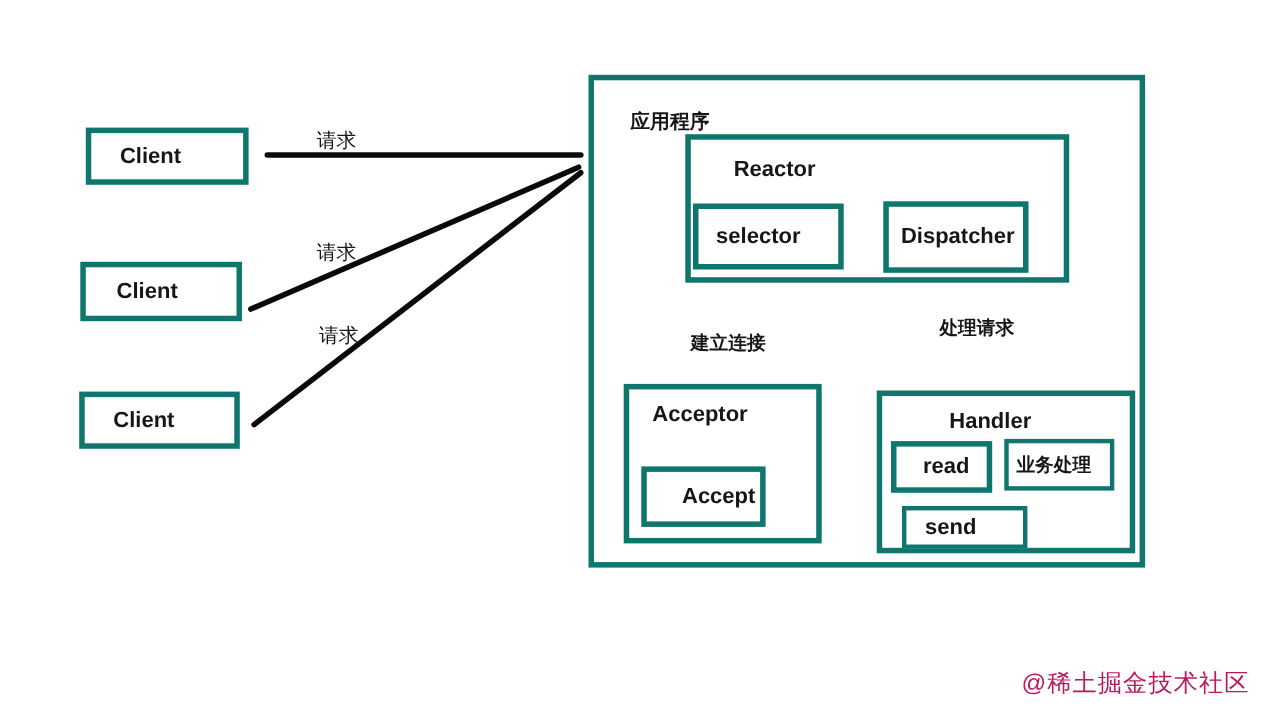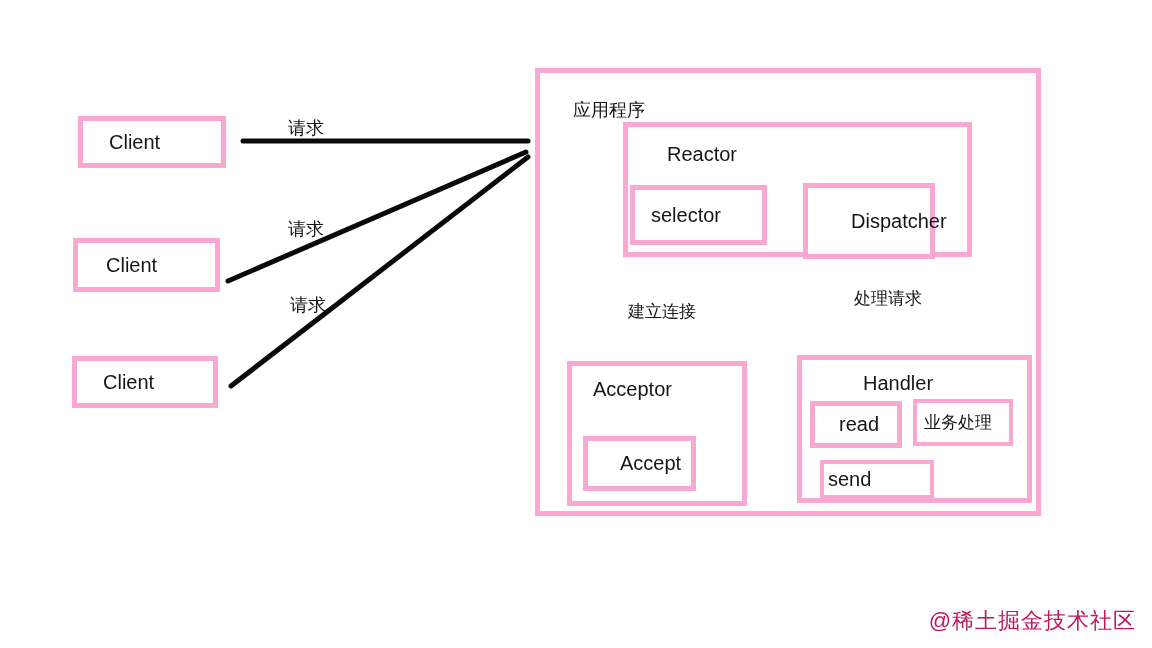--- a/index.html
+++ b/index.html
@@ -18,23 +18,24 @@
   }
   #wires {
     position: absolute;
     left: 0;
     top: 0;
     width: 1152px;
     height: 648px;
   }
   .box {
     position: absolute;
-    border: 5px solid #f9a8d4;
+    border: 5px solid #0f766e;
     background: #ffffff;
     box-sizing: border-box;
+    font-weight: bold;
   }
   .box.thin {
     border-width: 4px;
   }
   .box-label {
     position: absolute;
     white-space: nowrap;
     color: #161616;
   }
   .fill-label {
@@ -91,44 +92,44 @@
   <div class="edge-label fs18" style="left:290px; top:293px;">请求</div>
 
   <div class="box" style="left:535px; top:68px; width:506px; height:448px;">
     <div class="box-label fs18" style="left:33px; top:25px;">应用程序</div>
 
     <div class="box" style="left:83px; top:49px; width:349px; height:135px;text-align:center;">
       <div class="box-label fs20" style="left:39px; top:16px;">Reactor</div>
       <div class="box" style="left:2px; top:58px; width:137px; height:60px;">
         <div class="fill-label fs20" style="padding-left:16px;">selector</div>
       </div>
-      <div class="box" style="left:175px; top:56px; width:132px; height:76px;padding-left:32px;">
+      <div class="box" style="left:175px; top:56px; width:132px; height:65px;">
         <div class="fill-label fs20" style="padding-left:11px;">Dispatcher</div>
       </div>
     </div>
 
     <div class="box-label fs17" style="left:88px; top:227px;">建立连接</div>
     <div class="box-label fs17" style="left:314px; top:214px;">处理请求</div>
 
-    <div class="box" style="left:27px; top:288px; width:180px; height:145px;">
+    <div class="box" style="left:27px; top:276px; width:180px; height:145px;">
       <div class="box-label fs20" style="left:21px; top:12px;">Acceptor</div>
       <div class="box" style="left:11px; top:70px; width:113px; height:55px;">
         <div class="fill-label fs20" style="padding-left:32px;">Accept</div>
       </div>
     </div>
 
     <div class="box" style="left:257px; top:282px; width:235px; height:148px;">
       <div class="box-label fs20" style="left:61px; top:12px;">Handler</div>
       <div class="box" style="left:8px; top:41px; width:92px; height:47px;">
         <div class="fill-label fs20" style="padding-left:24px;">read</div>
       </div>
       <div class="box thin" style="left:111px; top:39px; width:100px; height:47px;">
         <div class="fill-label fs17" style="padding-left:7px;">业务处理</div>
       </div>
       <div class="box thin" style="left:18px; top:100px; width:114px; height:39px;">
-        <div class="fill-label fs20" style="padding-left:4px;">send</div>
+        <div class="fill-label fs20" style="padding-left:17px;">send</div>
       </div>
     </div>
   </div>
 
   <div id="watermark">@稀土掘金技术社区</div>
 
 </div>
 
 </body></html>

